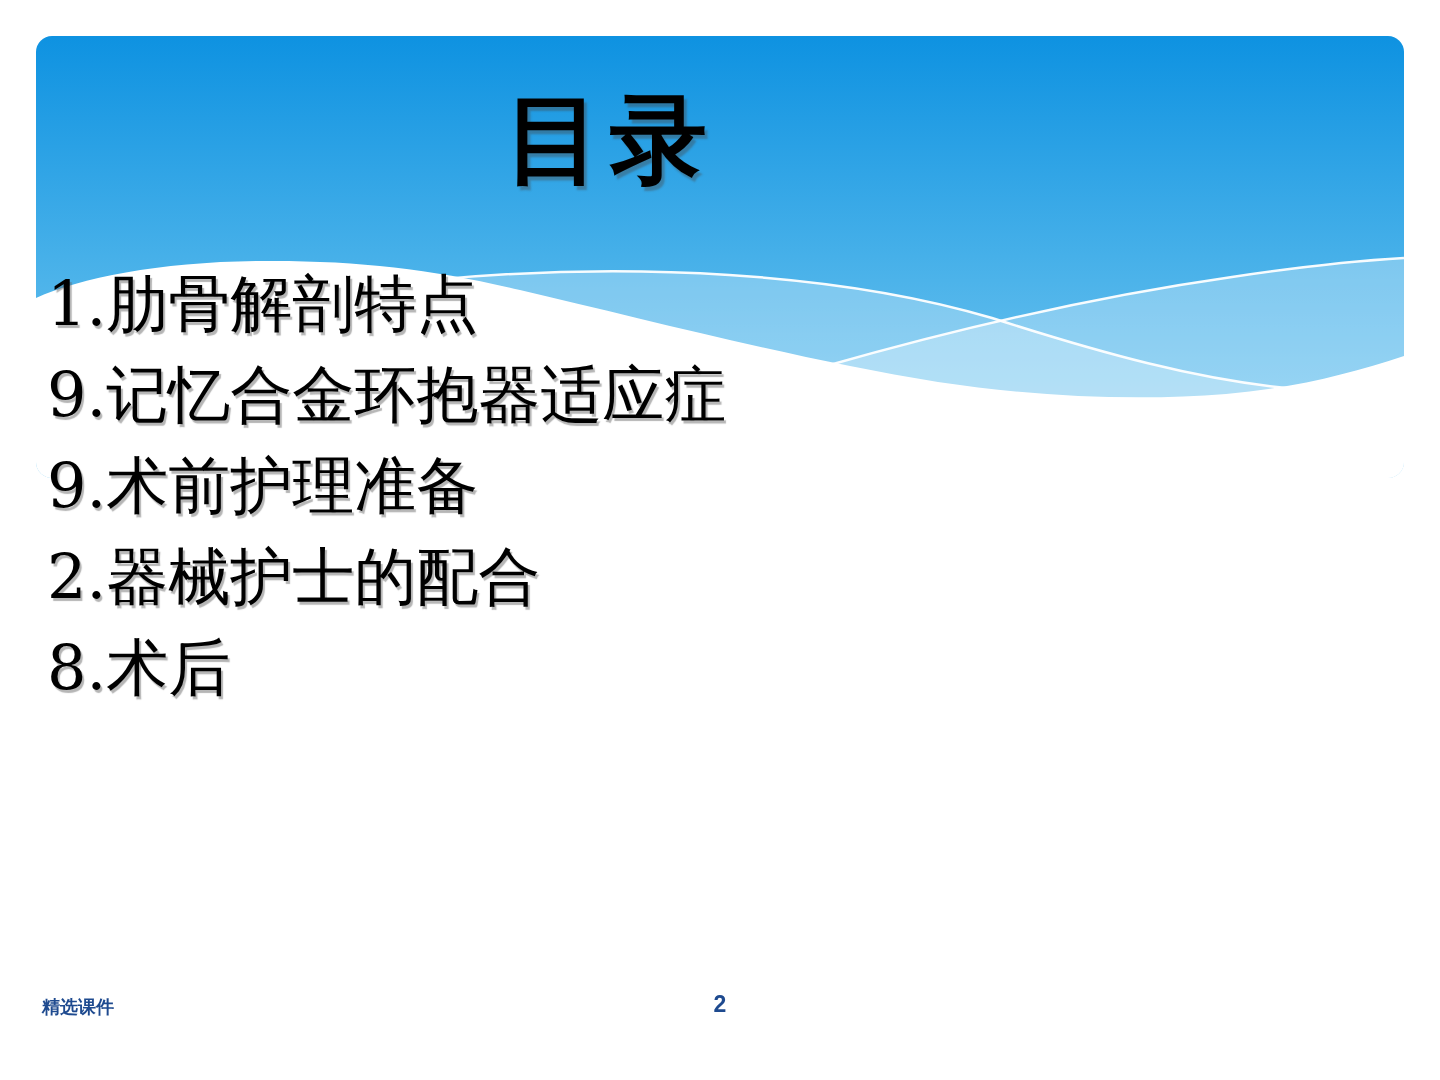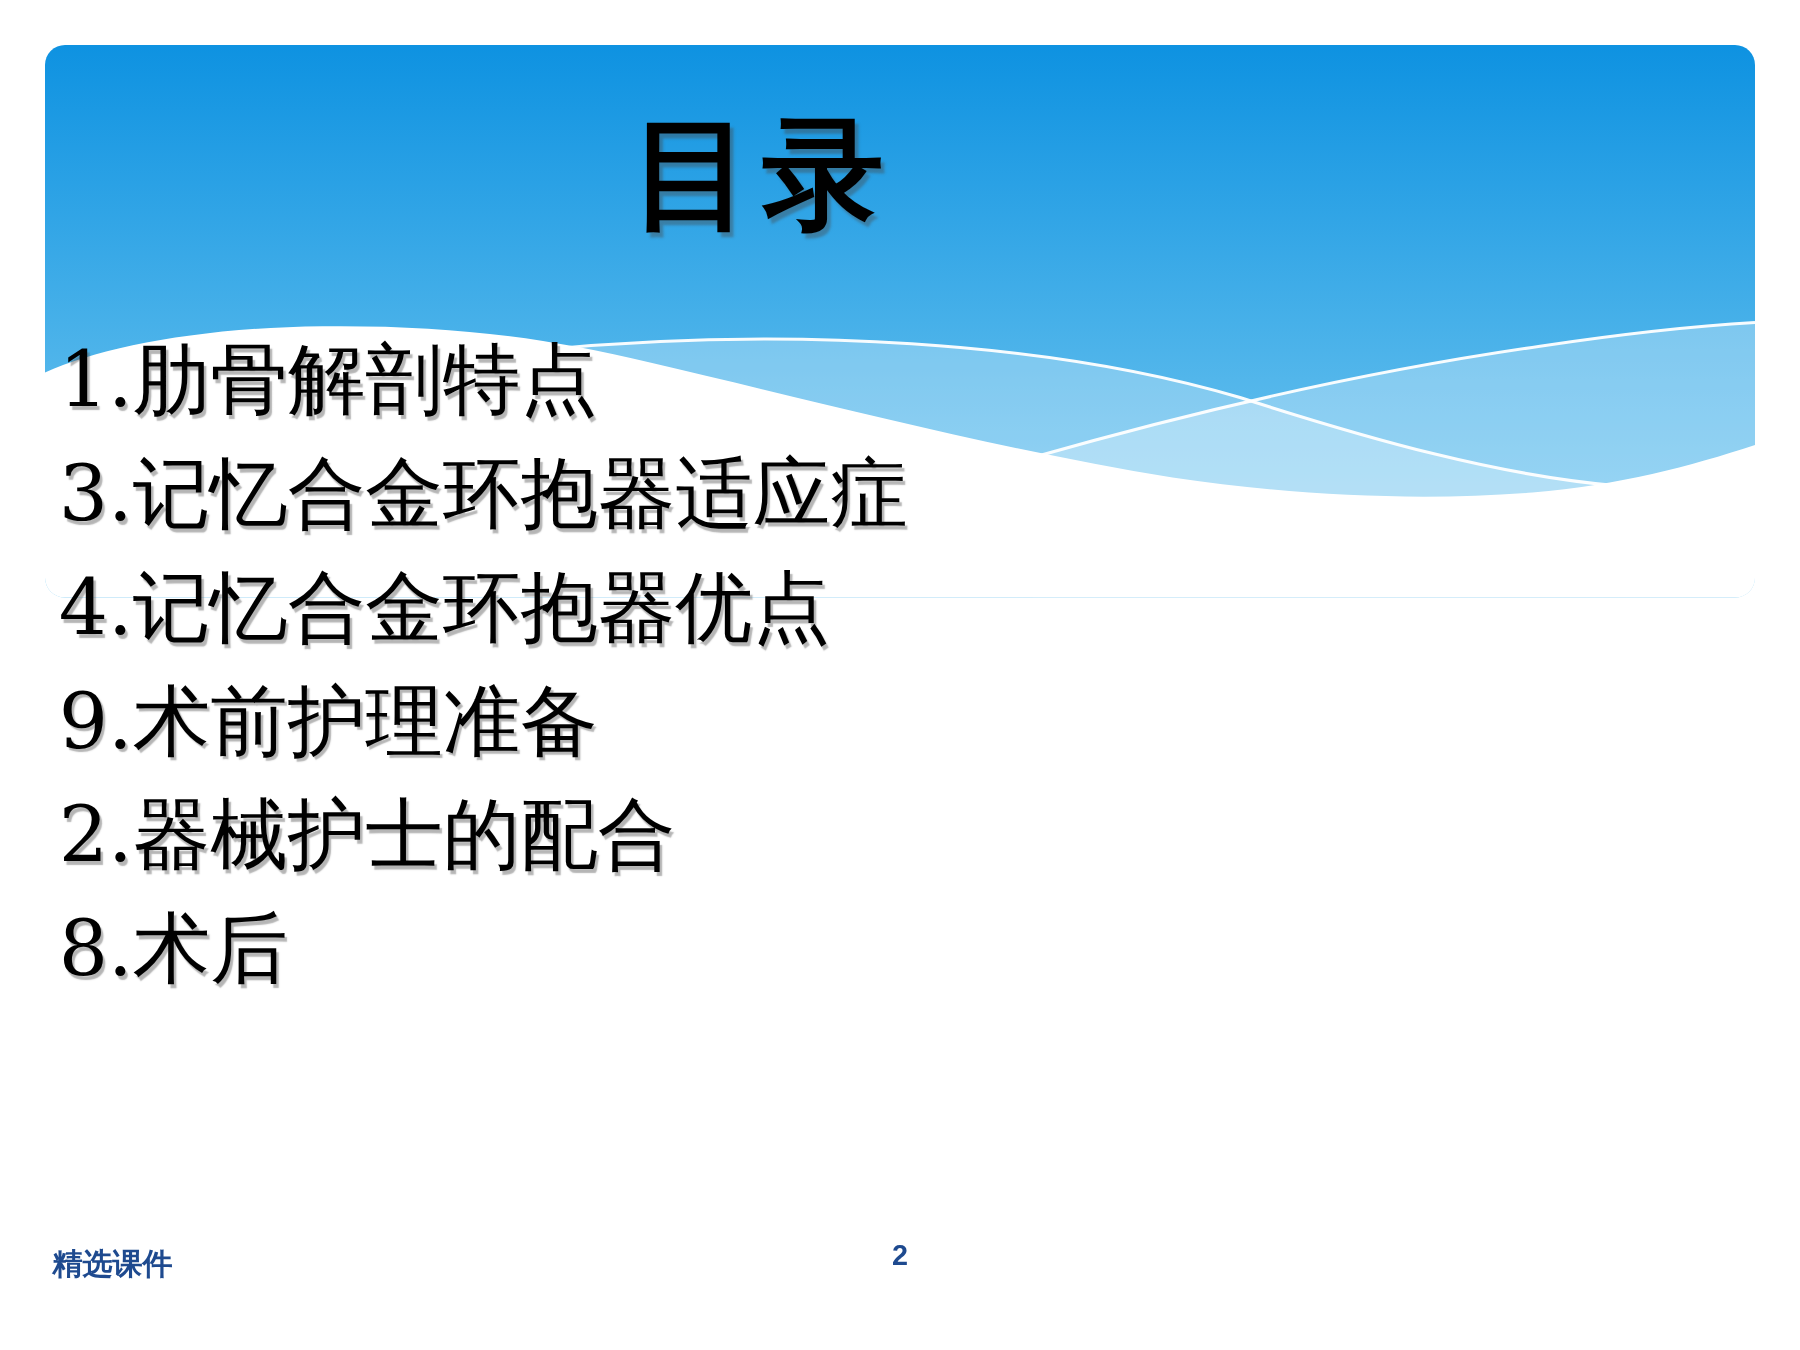--- a/index.html
+++ b/index.html
@@ -46,21 +46,21 @@
     font-weight:normal;
     color:#000000;
     line-height:91px;
     text-shadow:2px 3px 1px rgba(90,90,90,0.45);
     white-space:nowrap;
   }
   .footer-credit{
     position:absolute;
     left:42px;
     top:995px;
-    font-size:24px;
+    font-size:18px;
     font-weight:bold;
     color:#1e4a8f;
   }
   .page-number{
     position:absolute;
     left:0;top:991px;
     width:1440px;
     text-align:center;
     font-size:23px;
     font-weight:bold;
@@ -106,22 +106,21 @@
                C 1038,397 1138,401 1226,394
                C 1296,388 1352,373 1404,356
                L 1404,478 Z" fill="#ffffff"></path>
     </g>
   </svg>
 
   <h1 class="slide-title">目录</h1>
 
   <ul class="toc-list">
     <li>1.肋骨解剖特点</li>
-    <li>3.记忆合金环抱器适应症</li>
-    <li>4.记忆合金环抱器优点</li>
+    <li>9.记忆合金环抱器适应症</li>
     <li>9.术前护理准备</li>
     <li>2.器械护士的配合</li>
     <li>8.术后</li>
   </ul>
 
   <span class="footer-credit">精选课件</span>
   <span class="page-number">2</span>
 
 </div>
 

